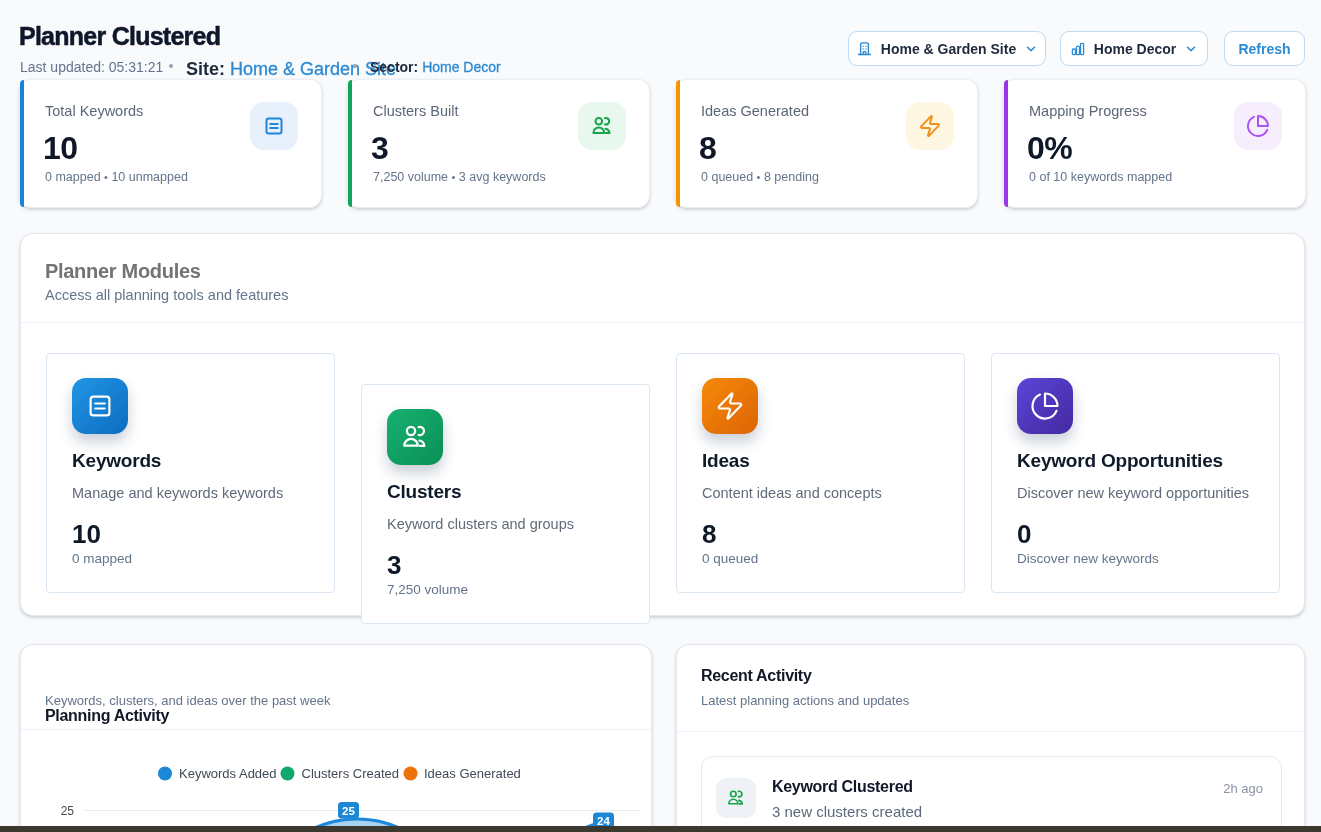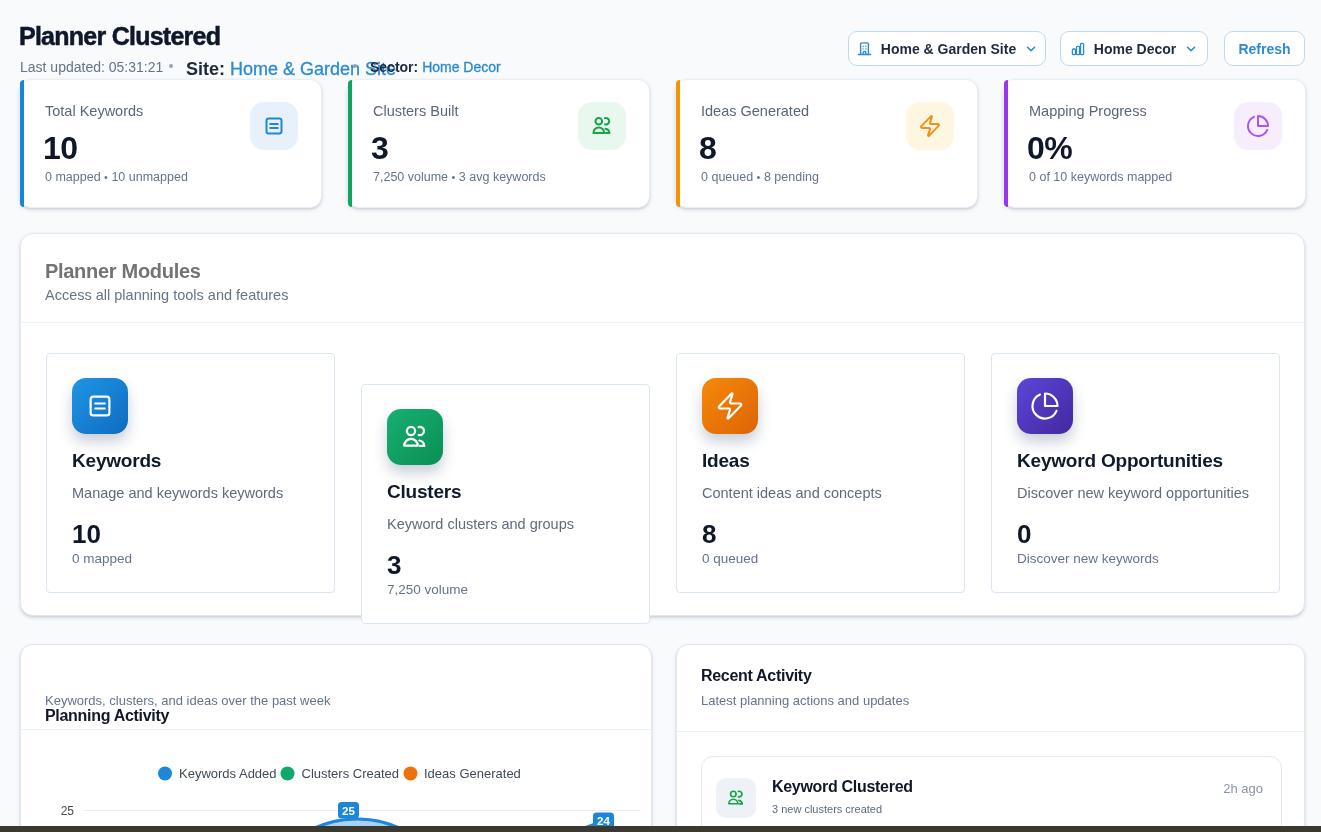--- a/index.html
+++ b/index.html
@@ -209,18 +209,18 @@
   <div class="abs" style="left:24px; top:111px; width:581px; height:95px; border:1px solid #e4eaf2; border-radius:12px;">
     <div class="abs" style="left:14px; top:21px; width:40px; height:40px; background:#eef2f6; border-radius:10px; display:flex; align-items:center; justify-content:center;">
       <svg width="20" height="20" viewBox="0 0 24 24" fill="none" stroke="#16a34a" stroke-width="2" stroke-linecap="round" stroke-linejoin="round">
         <circle cx="8.8" cy="7.2" r="3.3"></circle>
         <path d="M3.4 18.9a5.4 5.4 0 0 1 10.8 0z"></path>
         <path d="M14.9 4.1a3.3 3.3 0 1 1 0 6.3"></path>
         <path d="M15.9 19.1h3.6a4.9 4.9 0 0 0-4-4.3"></path>
       </svg>
     </div>
     <div class="abs" style="left:70px; top:20.5px; font-size:16px; font-weight:bold; color:#101828; letter-spacing:-0.3px;">Keyword Clustered</div>
-    <div class="abs" style="left:70px; top:45.5px; font-size:11px; color:#5b6b7e;">3 new clusters created</div>
+    <div class="abs" style="left:70px; top:45.5px; font-size:15px; color:#5b6b7e;">3 new clusters created</div>
     <div class="abs" style="right:18px; top:24px; font-size:13px; color:#8a94a3;">2h ago</div>
   </div>
 </div>
 
 <div class="abs" style="left:0; top:826px; width:1321px; height:6px; background:#3b3830;"></div>
 
 </body></html>

